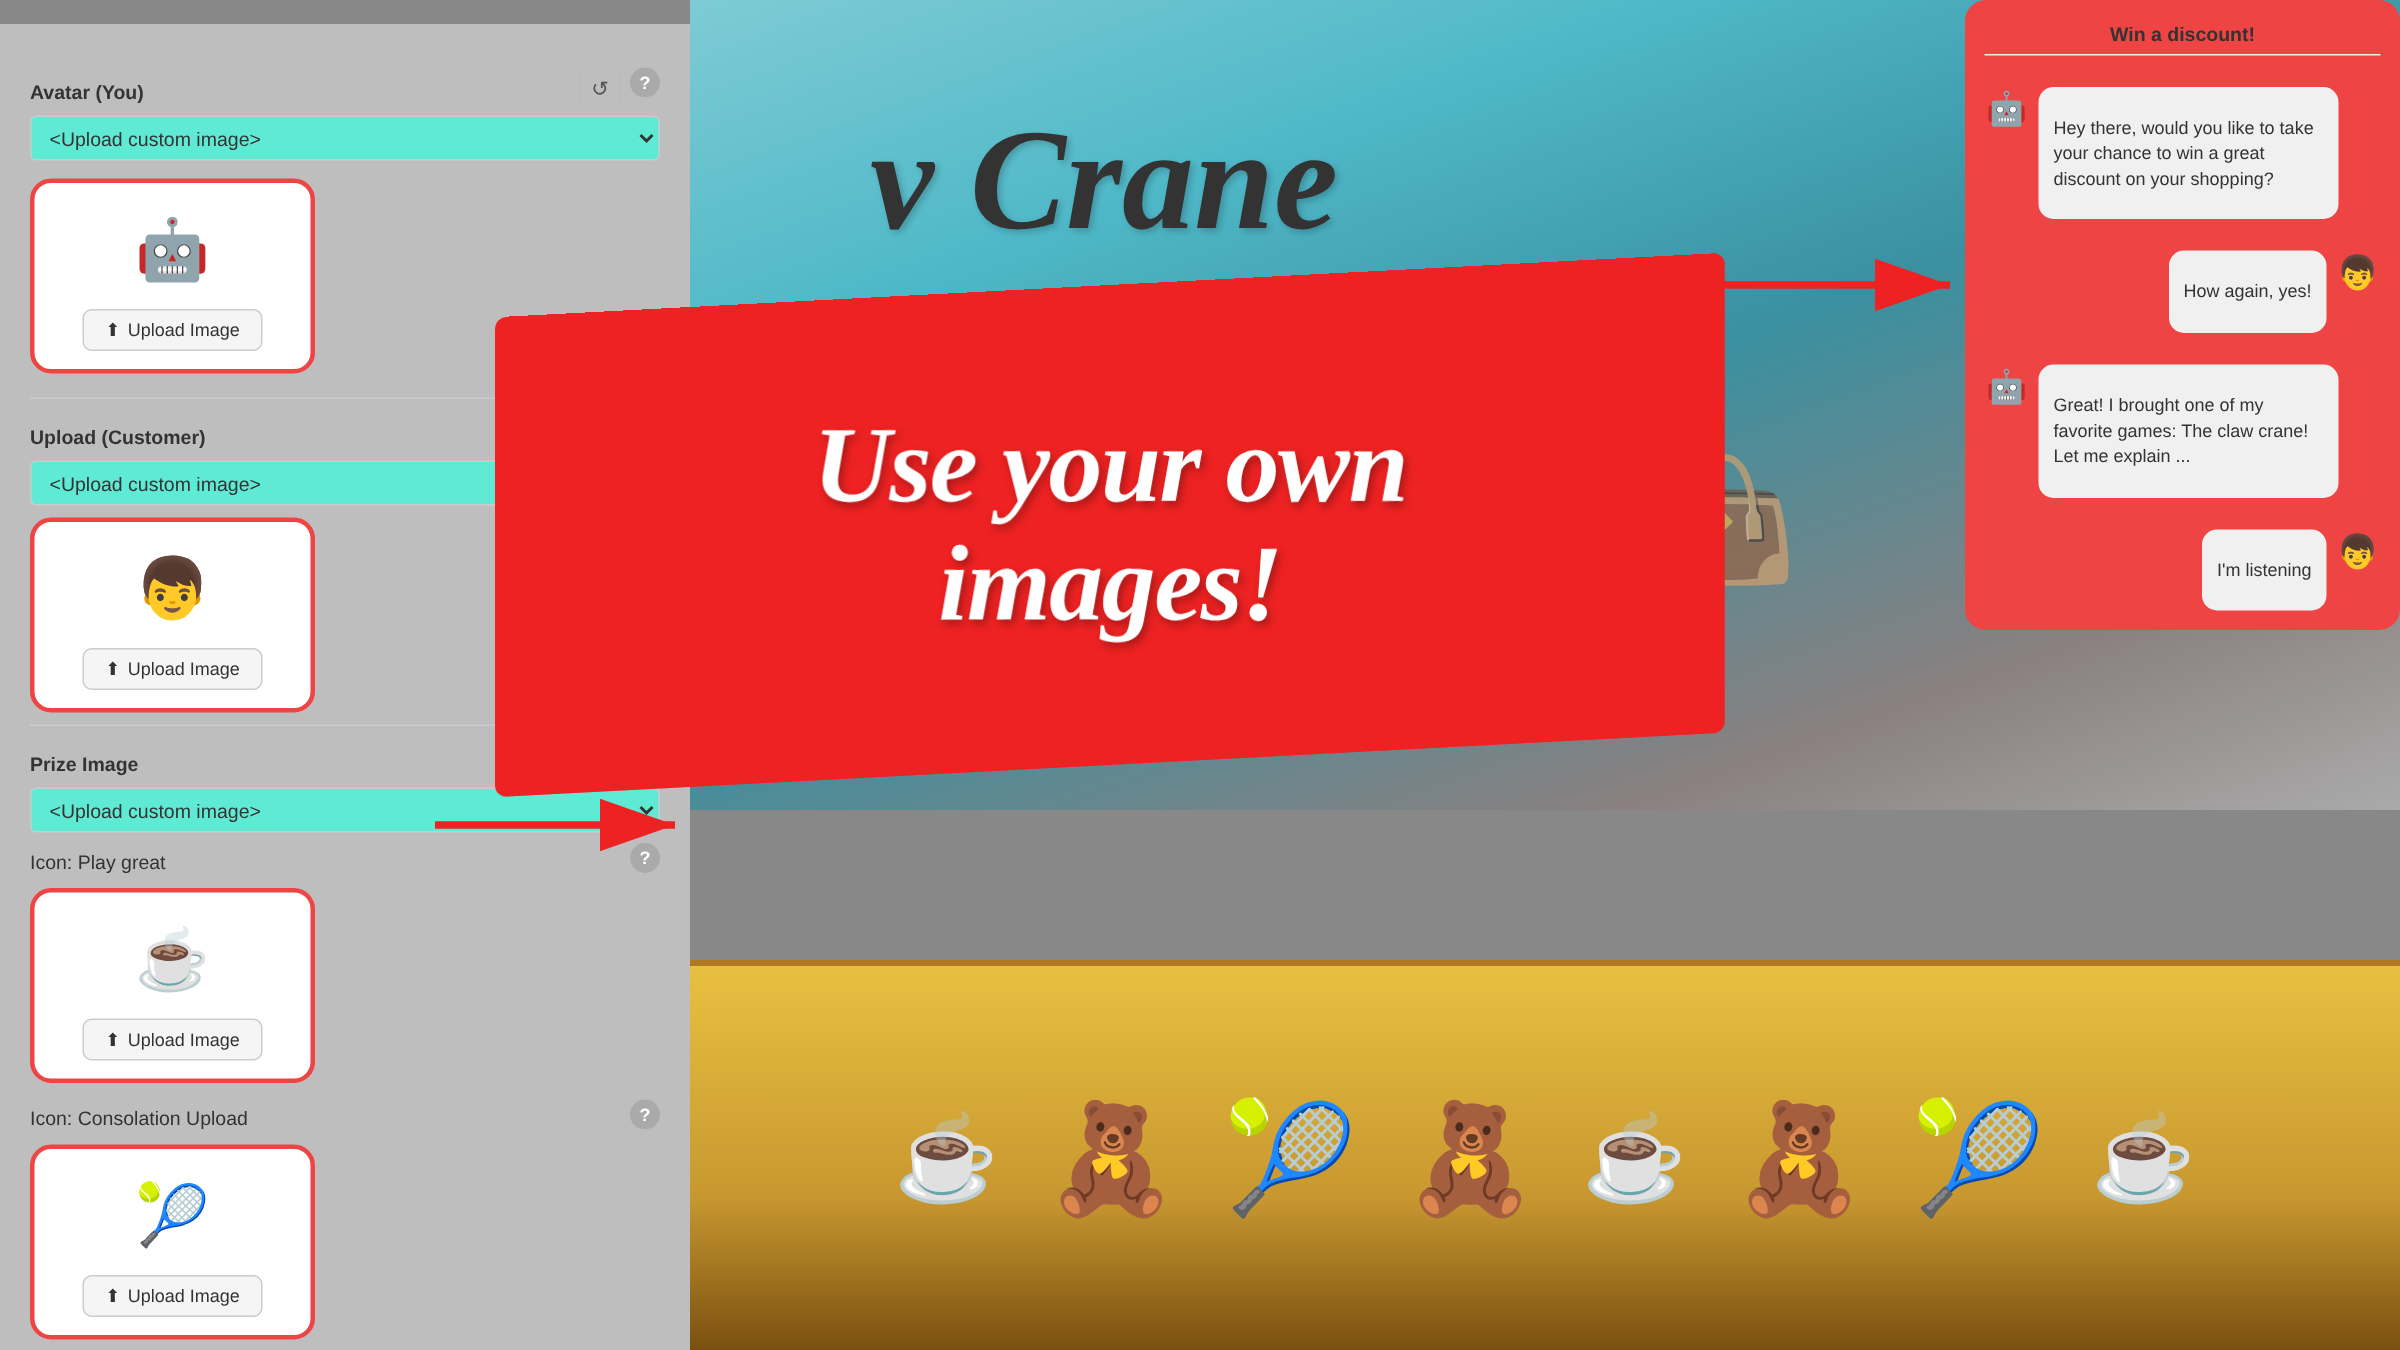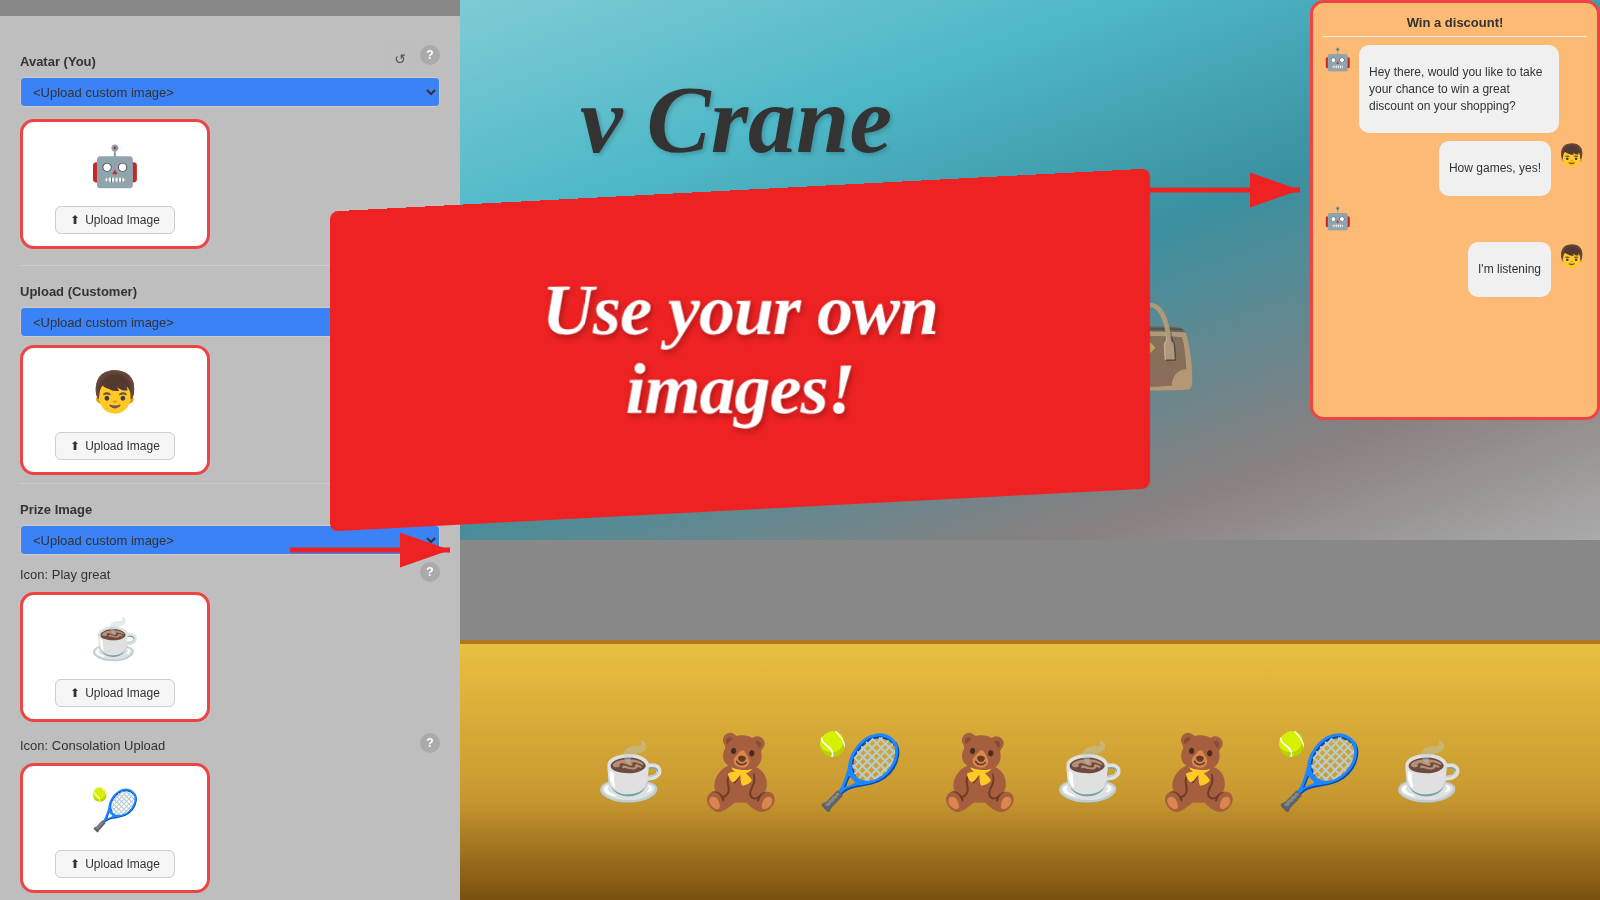--- a/index.html
+++ b/index.html
@@ -36,21 +36,21 @@
       display: flex;
       align-items: center;
       gap: 8px;
       margin-bottom: 4px;
     }
 
     .sidebar-select {
       flex: 1;
       height: 30px;
       border: 1px solid #ccc;
-      background: #3b82f6;
+      background: #5eead4;
       border-radius: 4px;
       padding: 0 8px;
       font-size: 13px;
       color: #333;
     }
 
     .icon-btn-small {
       background: none;
       border: 1px solid #bbb;
       border-radius: 4px;
@@ -129,28 +129,28 @@
       letter-spacing: -1px;
     }
 
     
     .chat-window {
       position: absolute;
       top: 0;
       right: 0;
       width: 290px;
       height: 420px;
-      background: #fdba74;
+      background: #ef4444;
       border-radius: 14px;
       border: 3px solid #e44;
       z-index: 20;
       padding: 10px;
       display: flex;
       flex-direction: column;
-      gap: 8px;
+      gap: 21px;
     }
 
     .chat-title {
       font-size: 13px;
       font-weight: bold;
       color: #333;
       text-align: center;
       padding: 2px 0 6px;
       border-bottom: 1px solid #eee;
     }
@@ -398,25 +398,26 @@
 <div class="chat-window">
   <div class="chat-title">Win a discount!</div>
 
   <div class="chat-msg left">
     <div class="chat-avatar">🤖</div>
     <div class="chat-bubble">Hey there, would you like to take your chance to win a great discount on your shopping?</div>
   </div>
 
   <div class="chat-msg right">
     <div class="chat-avatar">👦</div>
-    <div class="chat-bubble">How games, yes!</div>
+    <div class="chat-bubble">How again, yes!</div>
   </div>
 
   <div class="chat-msg left">
     <div class="chat-avatar">🤖</div>
+    <div class="chat-bubble">Great! I brought one of my favorite games: The claw crane! Let me explain ...</div>
   </div>
 
   <div class="chat-msg right">
     <div class="chat-avatar">👦</div>
     <div class="chat-bubble">I'm listening</div>
   </div>
 </div>
 
 <div class="game-strip">
 

